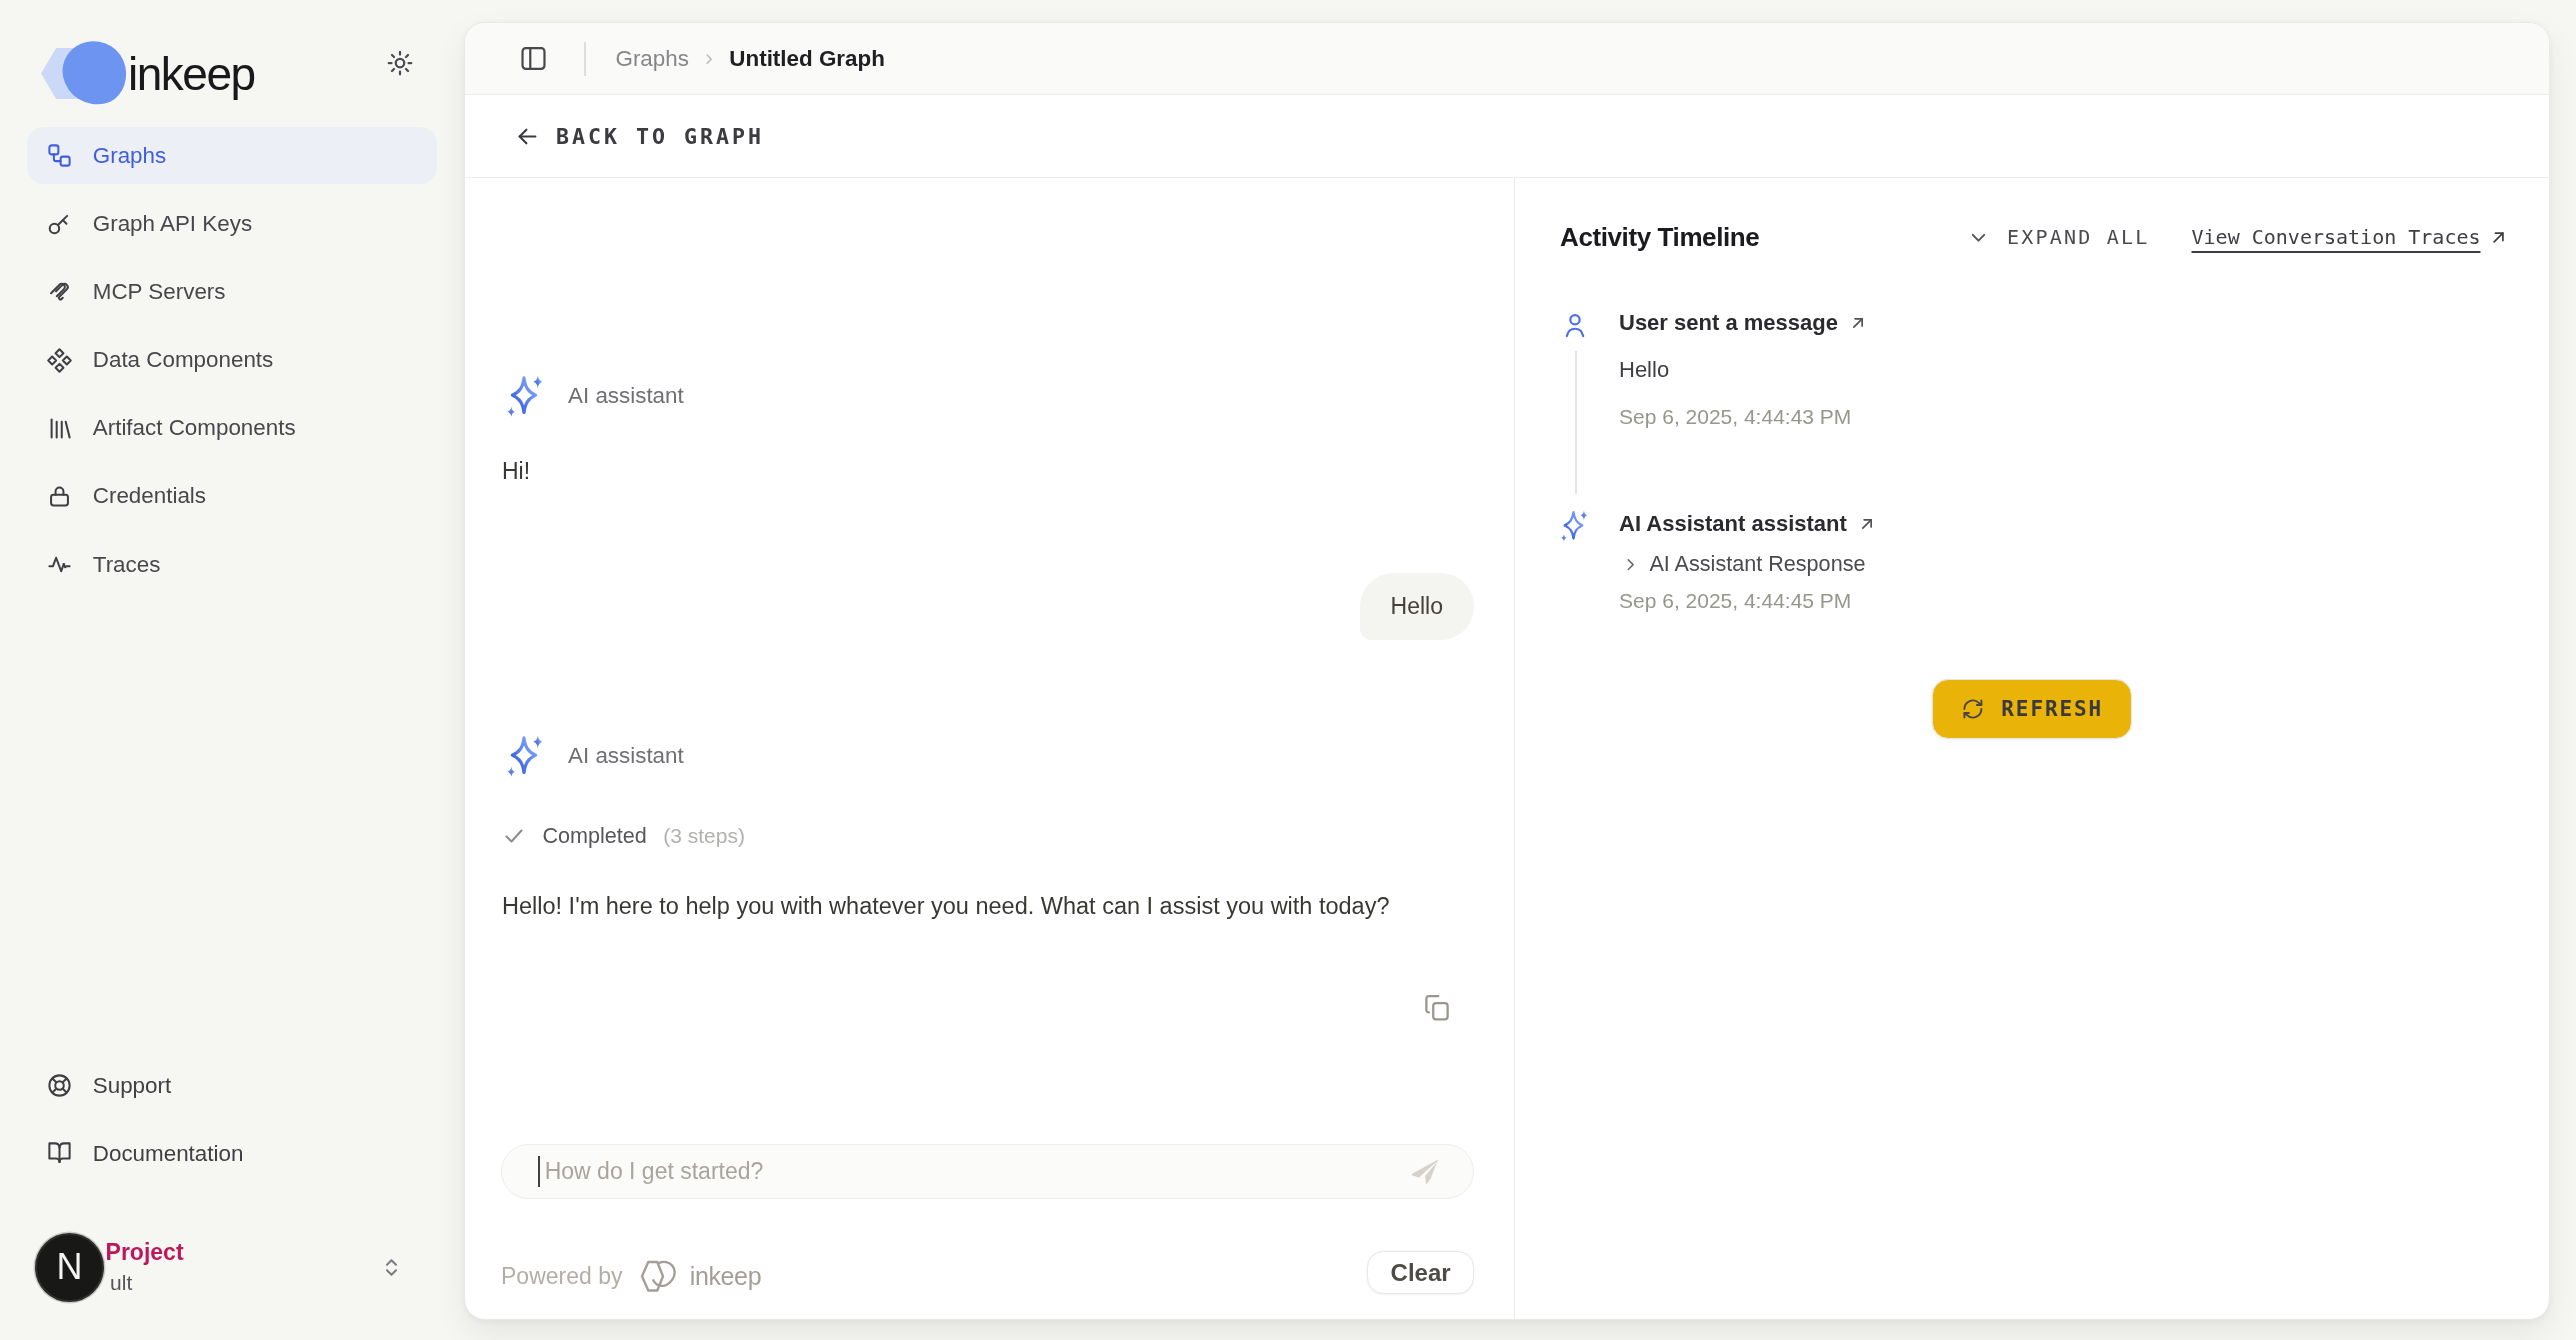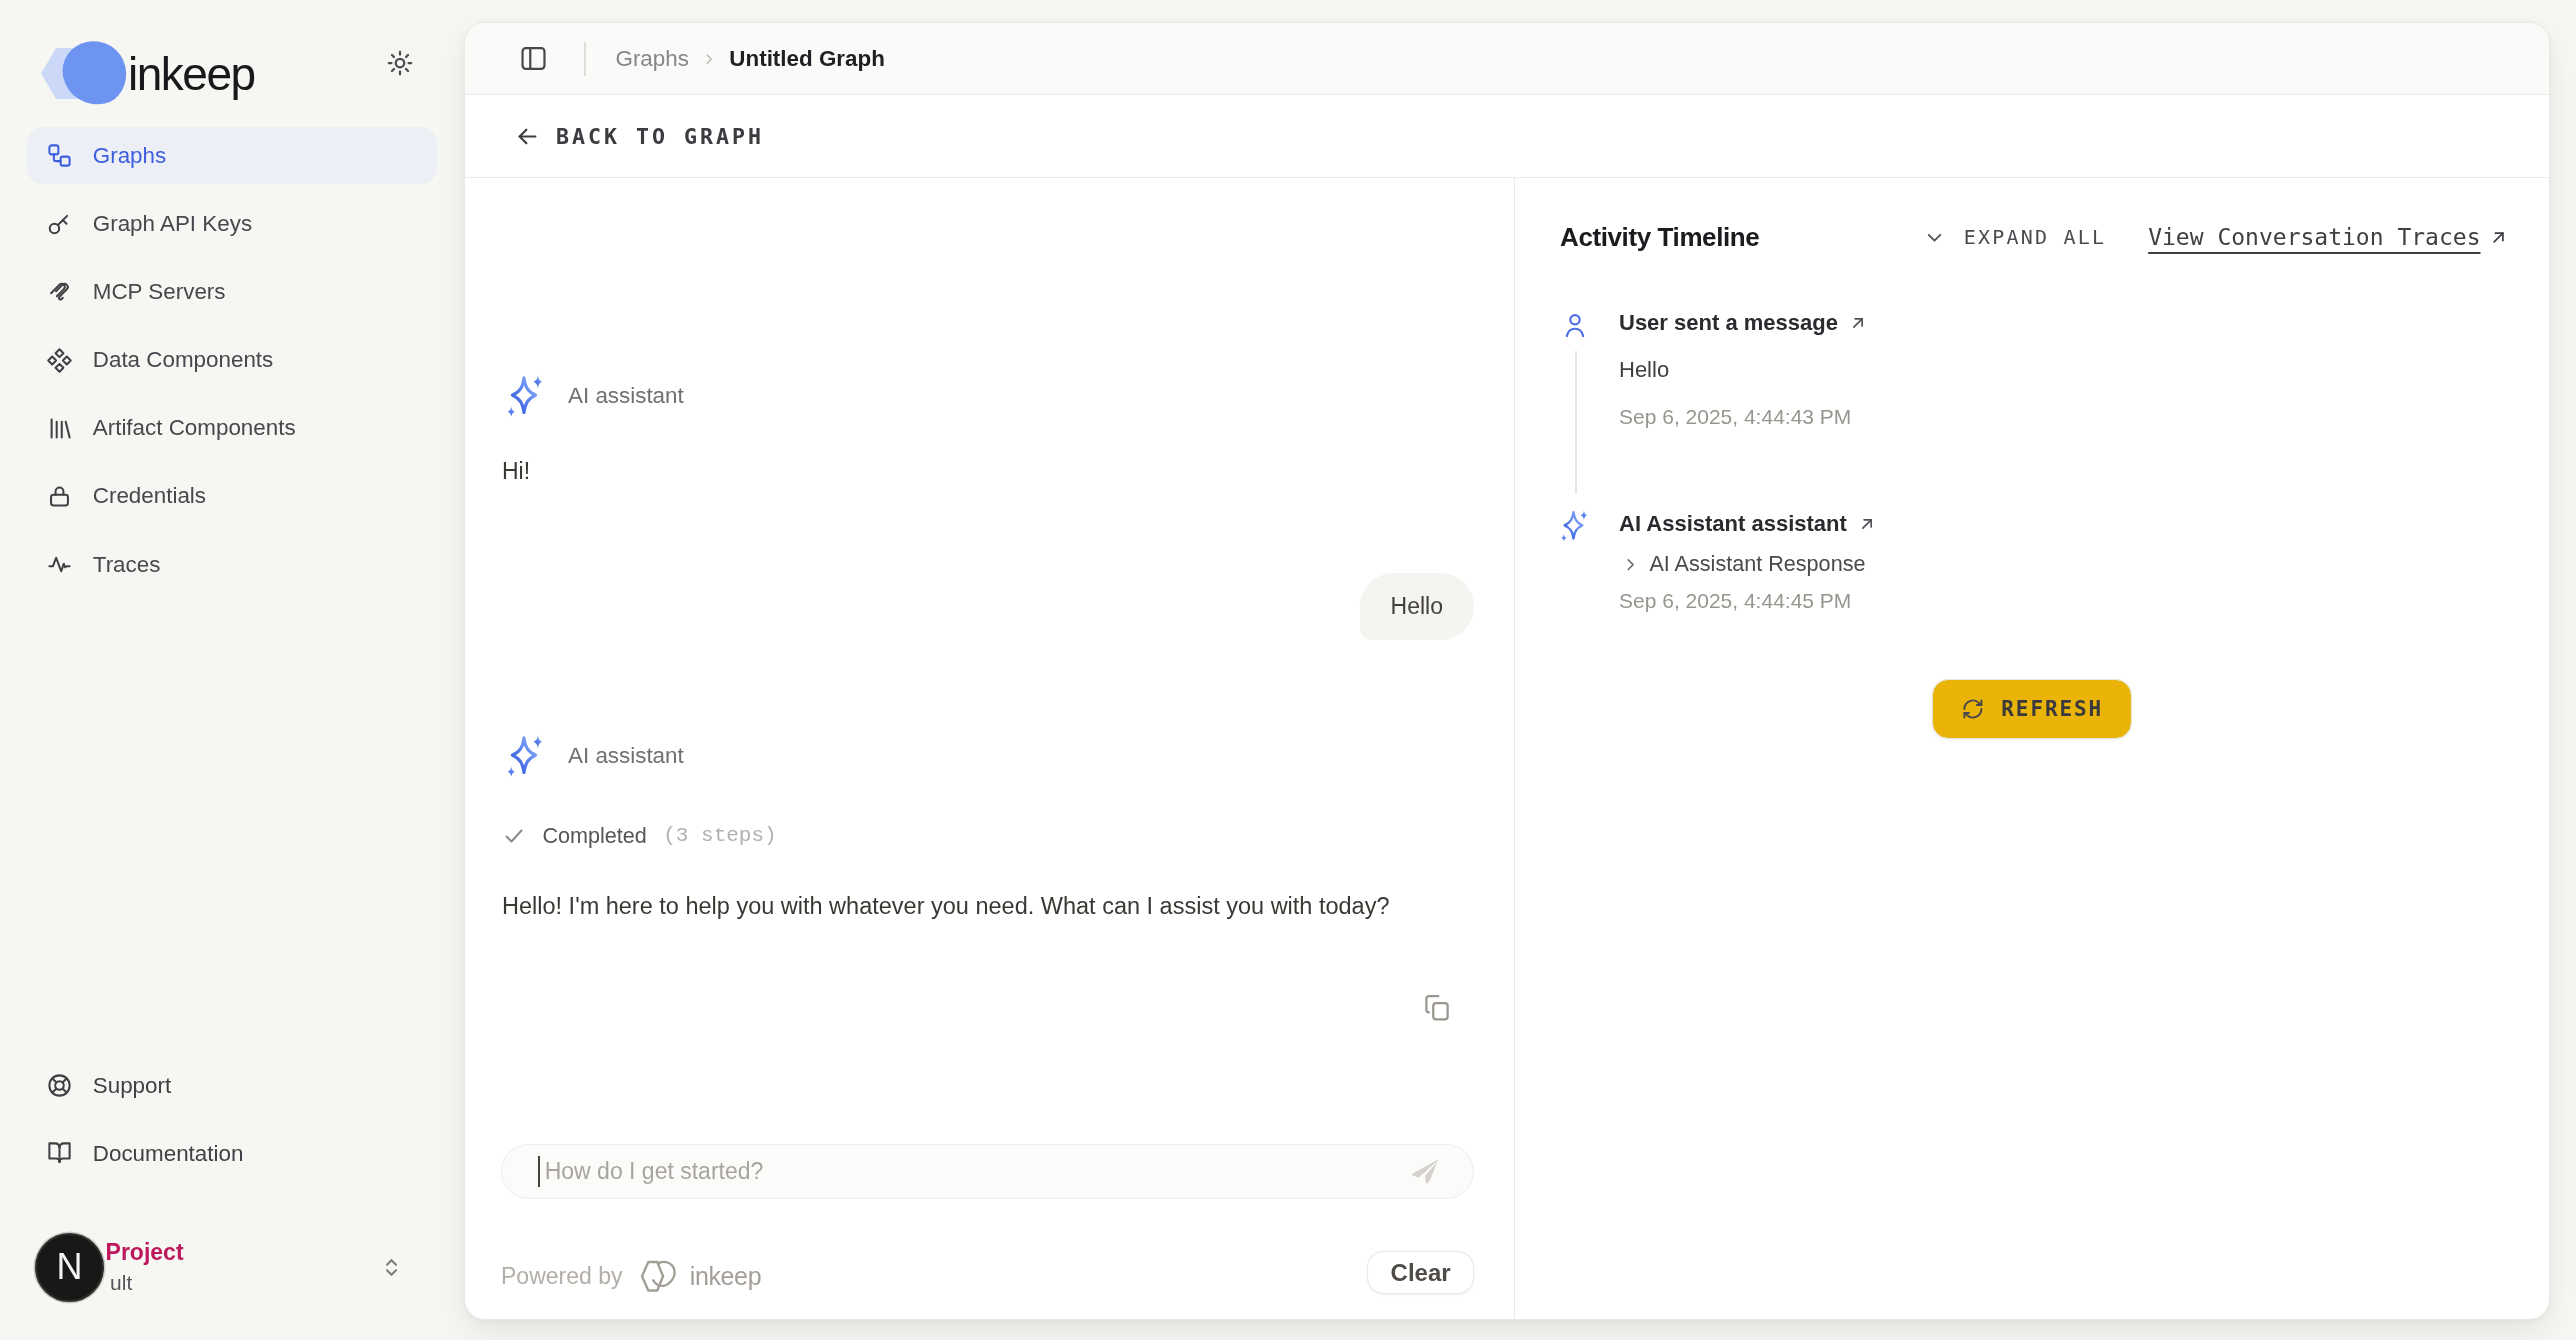--- a/index.html
+++ b/index.html
@@ -76,21 +76,21 @@
   .chat { position:absolute; left:0; top:0; bottom:0; width:1049px; }
   .msg-head { position:absolute; left:39px; display:flex; align-items:center; gap:24px; }
   .msg-head .sparkle { width:40px; height:46px; }
   .msg-head .who { font-size:22.4px; color:#6f6f74; }
   .msg-text { position:absolute; left:37px; font-size:23px; color:#38382f; color:#393934; }
   .bubble { position:absolute; right:40px; top:395px; height:67px; line-height:66px; padding:0 31px;
             background:#f4f4f1; border-radius:34px 34px 34px 12px; font-size:23px; color:#44403b; }
   .status-row { position:absolute; left:37px; top:641px; height:33px; display:flex; align-items:center; gap:16.4px; }
   .status-row .ni { width:24px; height:24px; color:#8b8b87; }
   .status-label { font-size:21.6px; color:#55555a; }
-  .status-steps { font-size:21px; color:#b1b1ad;font-family:Liberation Mono, monospace; }
+  .status-steps { font-size:21px; color:#b1b1ad; }
   .para { position:absolute; left:37px; top:708px; width:969px; font-size:23.5px; line-height:40px; color:#393934; }
   .copy-btn { position:absolute; left:957px; top:812px; width:36px; height:36px; border:none; background:transparent;
               color:#9a968f; cursor:pointer; }
   .chat-input { position:absolute; left:36px; right:40px; top:966px; height:55px; background:#fbfbf9;
                 border:1.5px solid #ededeb; border-radius:33px; display:flex; align-items:center;
                 padding:0 33px 0 36px; cursor:text; }
   .caret { width:2.2px; height:31px; background:#44403c; margin-right:4.5px; }
   .placeholder { font-size:23px; color:#a9a49d; }
   .send-icon { margin-left:auto; width:34px; height:34px; color:#d6d1cb; }
   .powered-row { position:absolute; left:36px; top:1078px; height:40px; display:flex; align-items:center; }
@@ -103,21 +103,21 @@
                font-family:"Liberation Sans","DejaVu Sans",sans-serif; }
 
   
   .timeline { position:absolute; left:1049px; right:0; top:0; bottom:0; border-left:0.7px solid #eaeae7; }
   .tl-header { position:absolute; left:45px; right:40px; top:39px; height:40px; display:flex; align-items:center; }
   .tl-title { font-size:26px; font-weight:700; color:#1b1b1f; letter-spacing:-0.4px; }
   .tl-collapse { margin-left:auto; width:25px; height:25px; color:#55555a; background:none; border:none; cursor:pointer; }
   .tl-expand { margin-left:16.4px; font-size:20px; letter-spacing:2.2px; font-weight:500; color:#4a4a4f;
                background:none; border:none; cursor:pointer; }
   .tl-link { margin-left:42px; display:flex; align-items:center; gap:7.5px; cursor:pointer; color:#3e3e43; }
-  .tl-link .txt { font-size:23px; text-decoration:underline; text-underline-offset:6.7px;
+  .tl-link .txt { font-size:20px; text-decoration:underline; text-underline-offset:6.7px;
                   text-decoration-thickness:1.5px; }
   .tl-link .ni { width:21px; height:21px; }
 
   .tl-icon { position:absolute; width:28px; height:28px; }
   .tl-row { position:absolute; left:104px; height:33px; display:flex; align-items:center; gap:10.4px; }
   .tl-evt-title { font-size:22px; font-weight:600; color:#2b2b2f; }
   .tl-row .ni { width:20px; height:20px; color:#505055; }
   .tl-body { position:absolute; left:104px; font-size:22px; color:#3f3f43; }
   .tl-ts { position:absolute; left:104px; font-size:21px; color:#96968e; }
   .tl-connector { position:absolute; left:60px; width:1.5px; background:#e5e5e2; }

